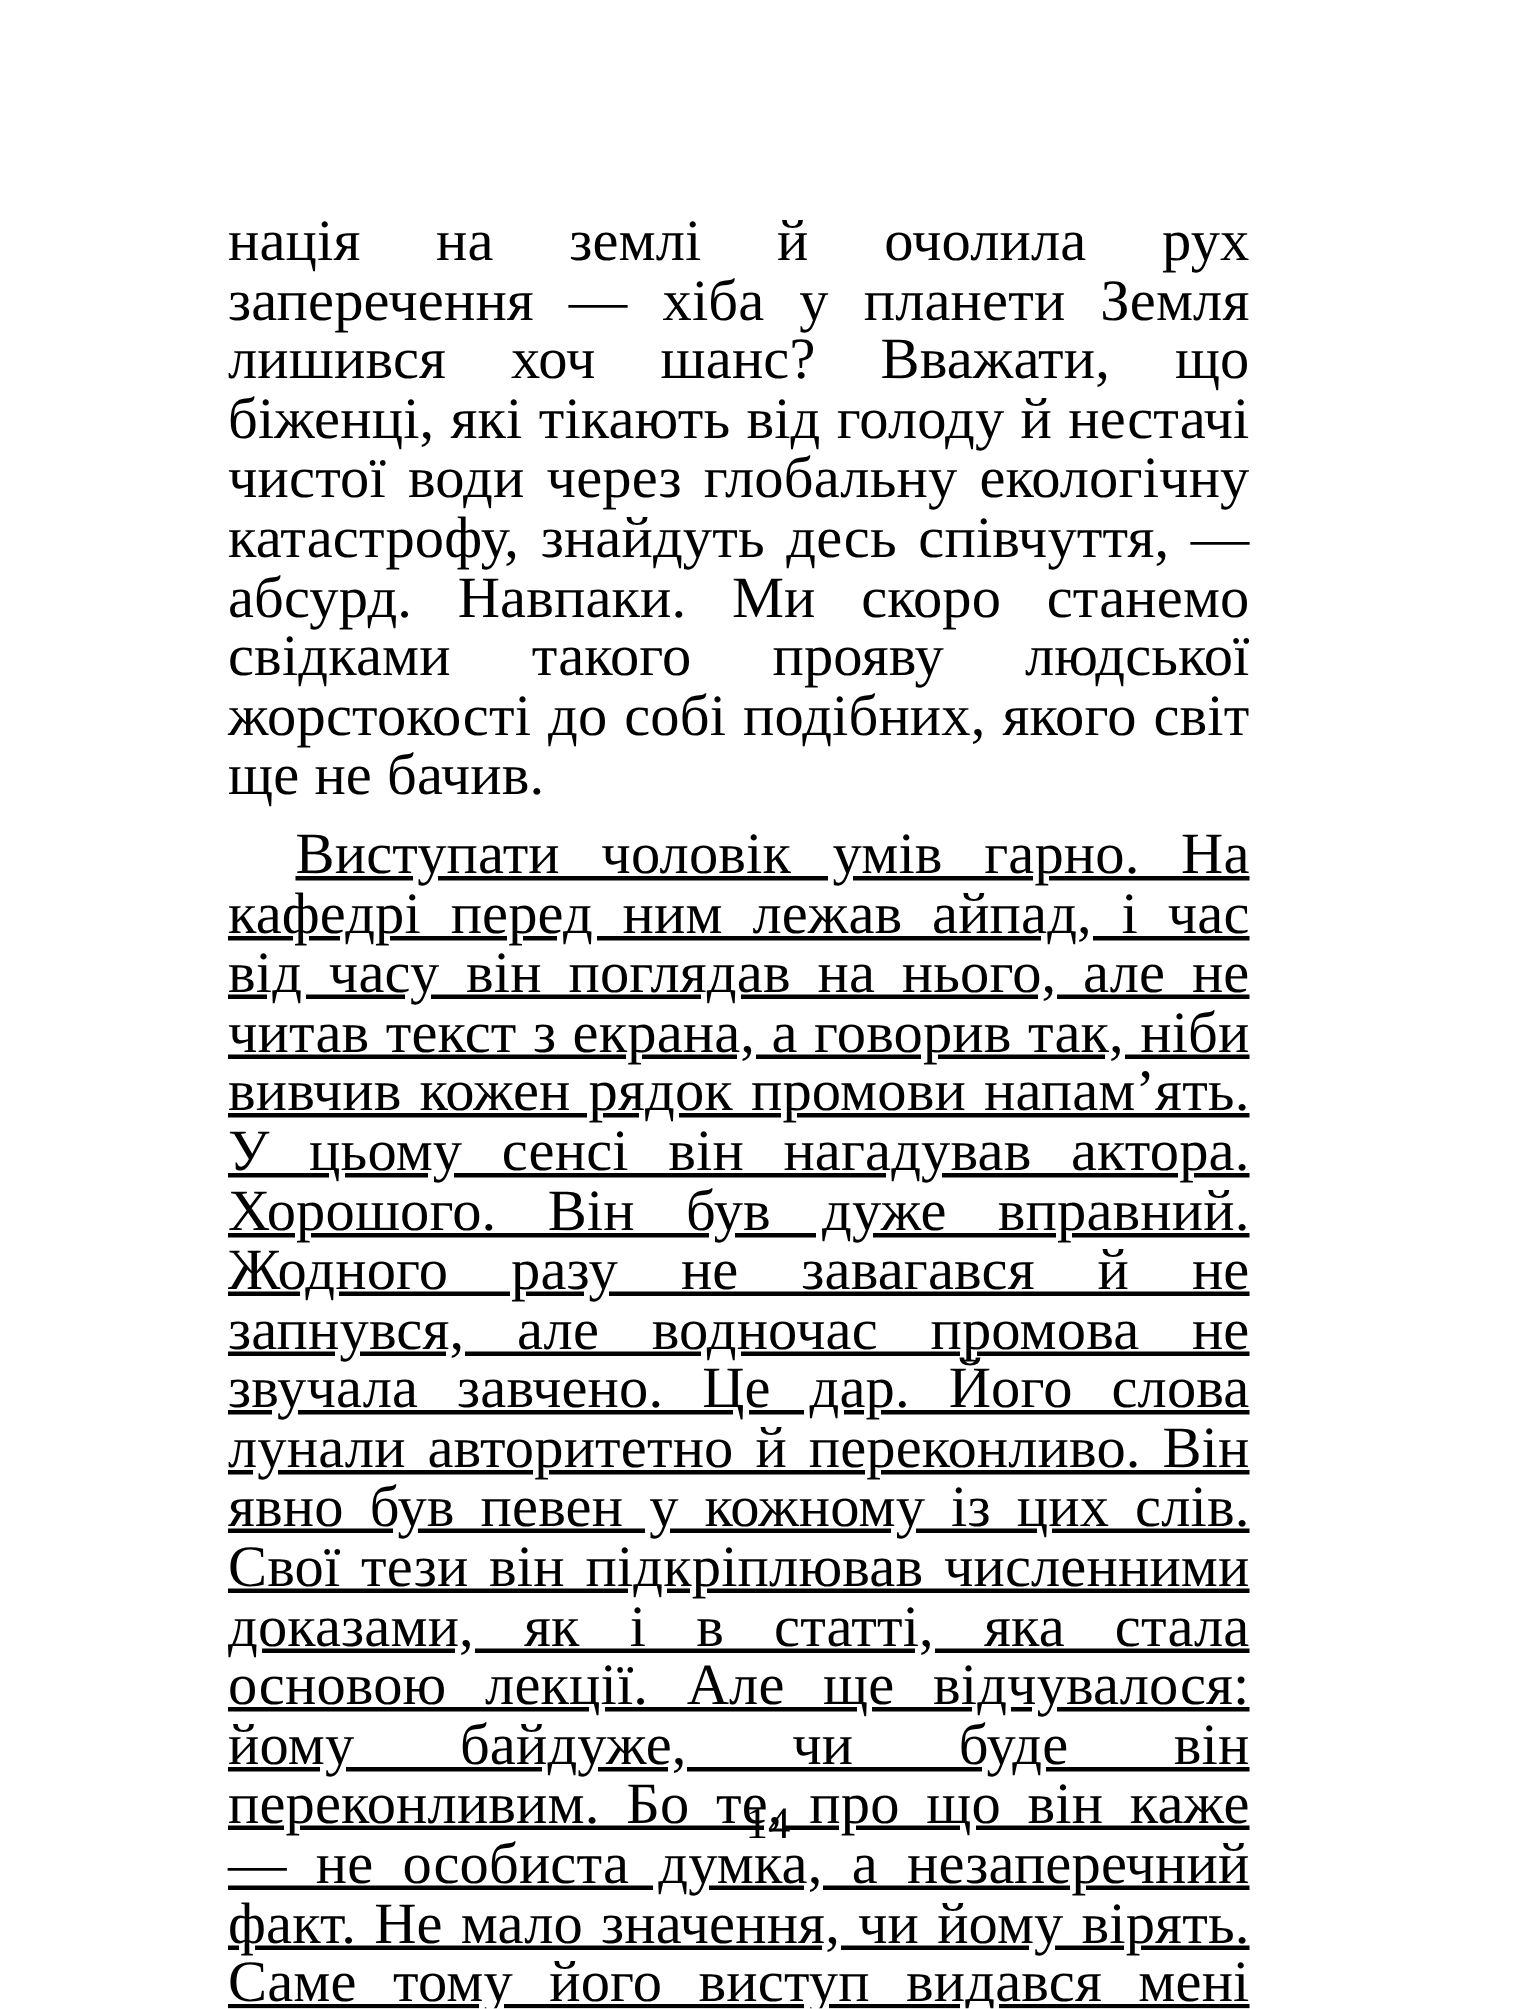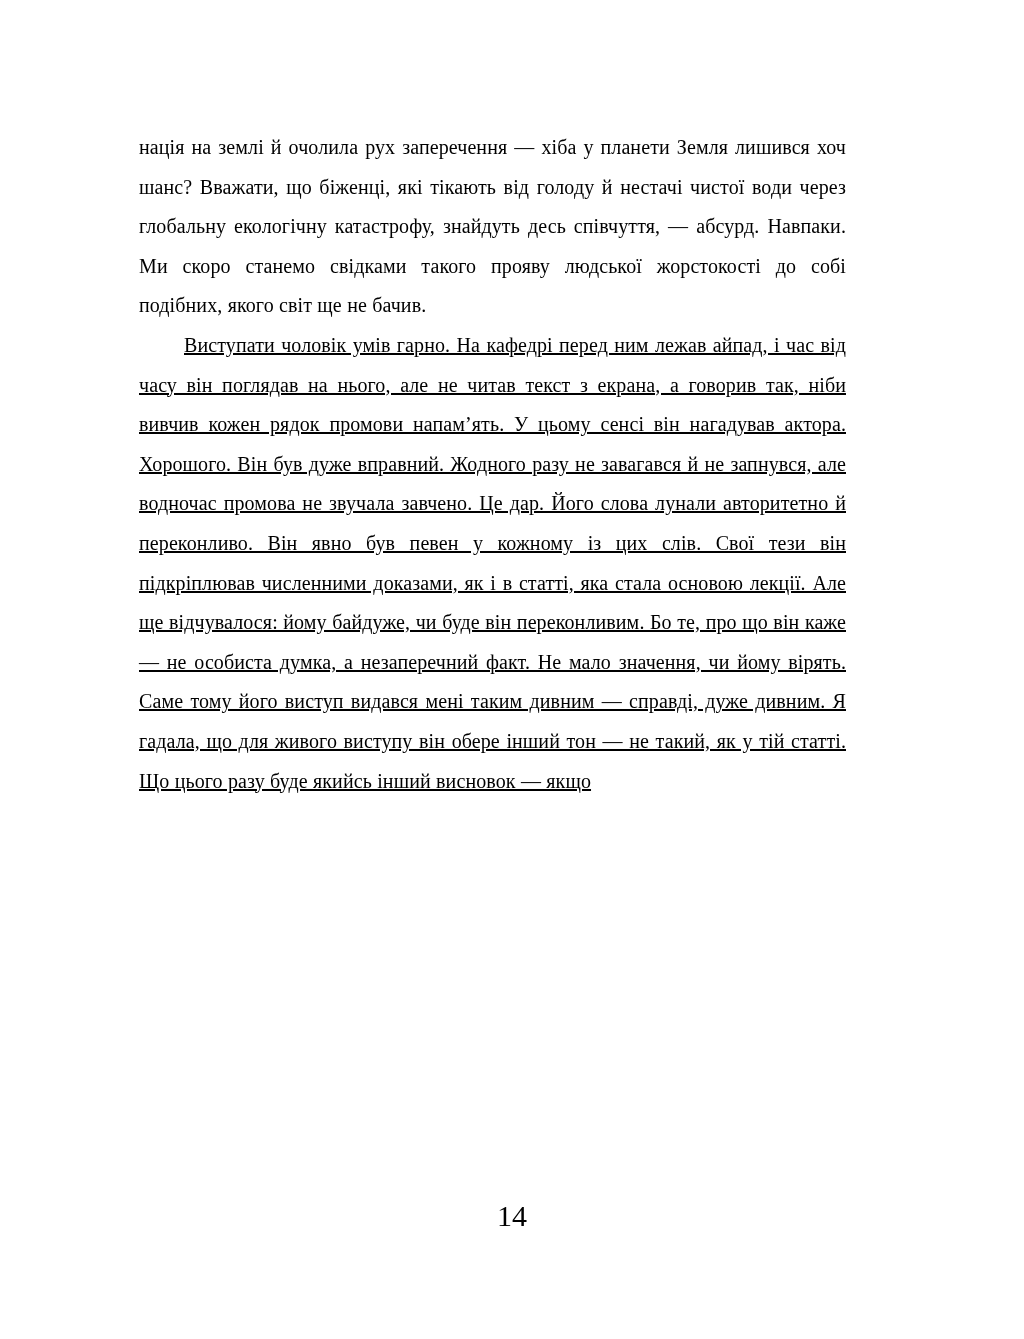--- a/index.html
+++ b/index.html
@@ -19,24 +19,24 @@
   }
 
   .text-block {
     position: absolute;
     left: 139px;
     top: 128px;
     width: 707px;
   }
 
   .para {
-    margin: 0;
+    margin: 13px;
     text-align: justify;
     text-align-last: left;
-    font-size: 20px;
+    font-size: 39px;
     line-height: 39.6px;
     letter-spacing: 0.1px;
     word-spacing: 0.2px;
     hyphens: manual;
     -webkit-hyphens: manual;
   }
 
   .para.continued {
     text-indent: 0;
   }

